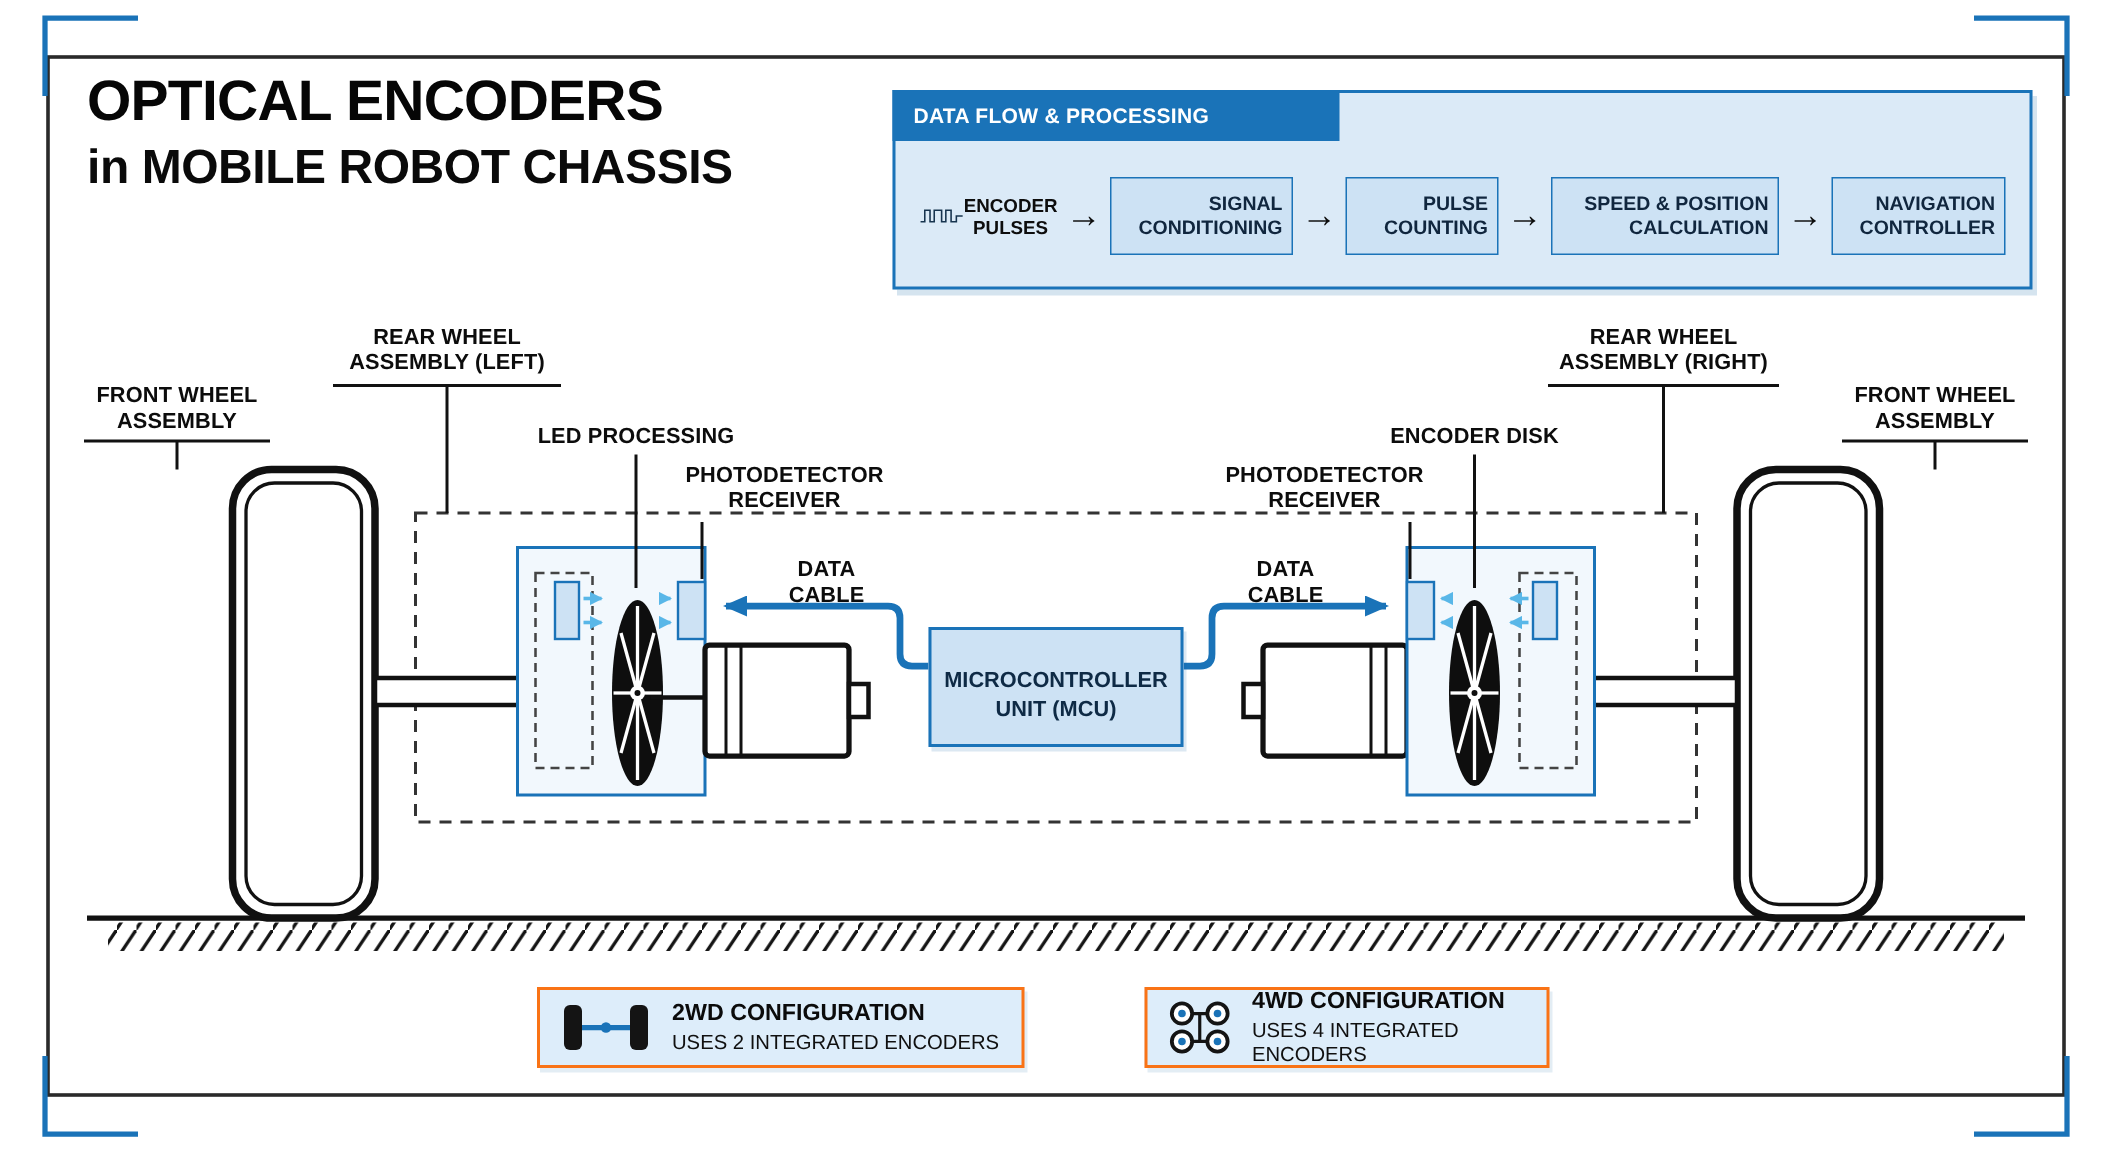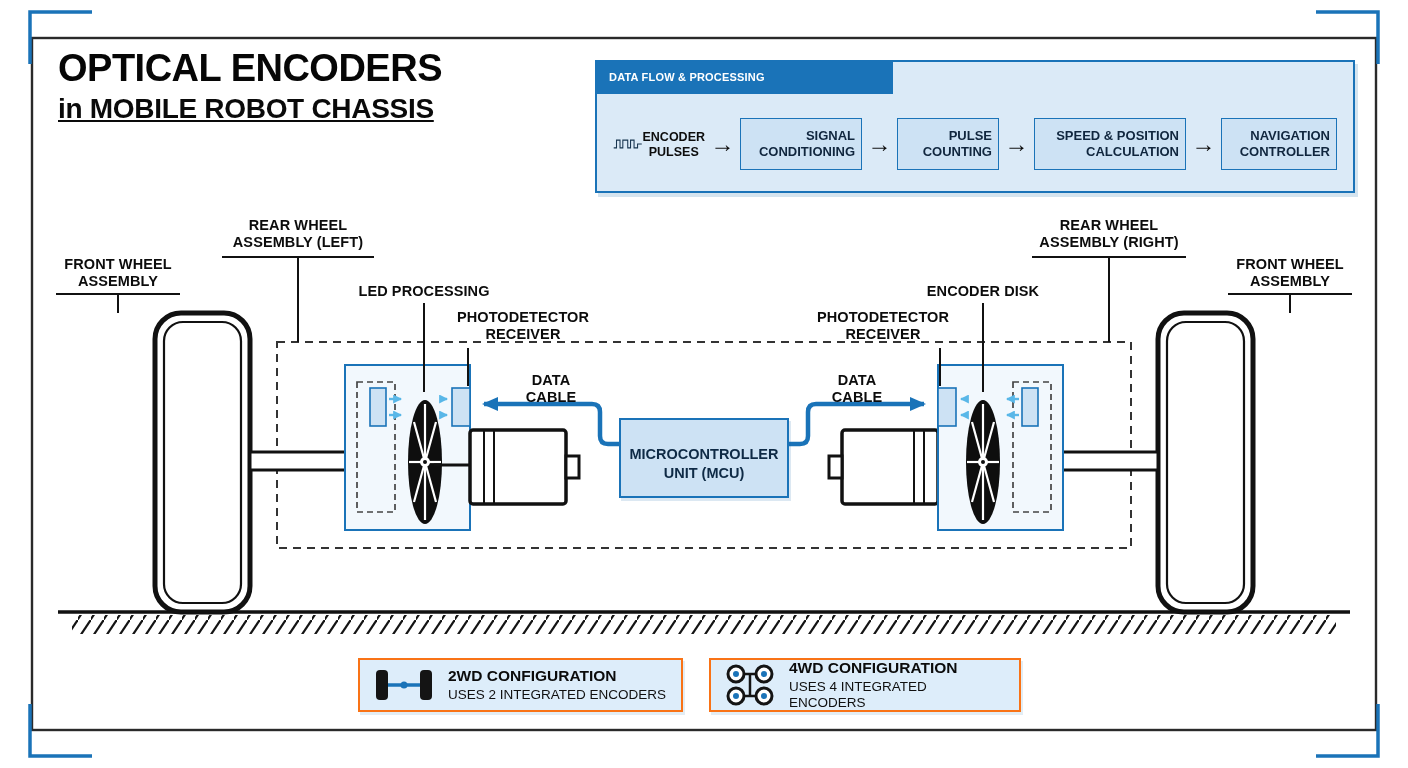--- a/index.html
+++ b/index.html
@@ -4,27 +4,27 @@
 <style>
   * { margin:0; padding:0; box-sizing:border-box; }
   html,body { width:1408px; height:768px; }
   body { background:#ffffff; font-family:"Liberation Sans", sans-serif; }
   .stage { position:relative; width:1408px; height:768px; background:#ffffff; overflow:hidden;border-radius:25px; }
   .art { position:absolute; left:0; top:0; width:1408px; height:768px; }
   .abs { position:absolute; }
 
   
   .title-1 { font-size:38px; font-weight:800; letter-spacing:-0.5px; color:#060606; line-height:1.1; }
-  .title-2 { font-size:28px; font-weight:600; letter-spacing:-0.3px; color:#0a0a0a; line-height:1.15; margin-top:3px;text-decoration:underline; }
+  .title-2 { font-size:32px; font-weight:600; letter-spacing:-0.3px; color:#0a0a0a; line-height:1.15; margin-top:3px; }
 
   
   .flow-panel { left:595px; top:60px; width:760px; height:133px; background:#dbeaf7;
                 border:2px solid #1a73b8; box-shadow:3px 4px 0 rgba(23,104,168,0.18); }
   .flow-header { position:absolute; left:-2px; top:-2px; width:298px; height:34px; background:#1a73b8;
-                 color:#ffffff; font-weight:700; font-size:11px; line-height:34px; padding-left:14px;
+                 color:#ffffff; font-weight:700; font-size:14px; line-height:34px; padding-left:14px;
                  letter-spacing:0.2px; }
   .flow-row { position:absolute; left:0; top:34px; width:100%; height:95px; display:flex;
               align-items:center; justify-content:space-between; padding:0 16px; }
   .flow-source { display:flex; align-items:center; width:92px; }
   .flow-source-label { font-weight:700; font-size:12.5px; color:#0d0d0d; text-align:center; width:74px;
                        line-height:1.15; margin-top:2px; }
   .flow-arrow { font-size:24px; font-weight:700; color:#0d0d0d; line-height:1; padding:0 2px; }
   .flow-box { background:#cde2f4; border:1.6px solid #1a73b8; color:#10263e; font-weight:700;
               font-size:13px; line-height:1.2; text-align:right; display:flex; align-items:center;
               justify-content:center; min-height:52px; padding:6px 6px; }
@@ -237,21 +237,21 @@
       <rect x="48" y="5" width="12" height="30" rx="4" fill="#141414"></rect>
       <line x1="16" y1="20" x2="48" y2="20" stroke="#1a73b8" stroke-width="3.5"></line>
       <circle cx="32" cy="20" r="3.5" fill="#1a73b8"></circle>
     </svg>
     <div>
       <div class="legend-title">2WD CONFIGURATION</div>
       <div class="legend-sub">USES 2 INTEGRATED ENCODERS</div>
     </div>
   </div>
 
-  <div class="abs legend-box" style="left:709px; top:658px; width:312px;">
+  <div class="abs legend-box" style="left:763px; top:658px; width:270px;">
     <svg width="54" height="44" viewBox="0 0 54 44">
       <line x1="13" y1="11" x2="41" y2="11" stroke="#141414" stroke-width="2.5"></line>
       <line x1="13" y1="33" x2="41" y2="33" stroke="#141414" stroke-width="2.5"></line>
       <line x1="27" y1="11" x2="27" y2="33" stroke="#141414" stroke-width="2.5"></line>
       <circle cx="13" cy="11" r="8" fill="#fff" stroke="#141414" stroke-width="3"></circle>
       <circle cx="41" cy="11" r="8" fill="#fff" stroke="#141414" stroke-width="3"></circle>
       <circle cx="13" cy="33" r="8" fill="#fff" stroke="#141414" stroke-width="3"></circle>
       <circle cx="41" cy="33" r="8" fill="#fff" stroke="#141414" stroke-width="3"></circle>
       <circle cx="13" cy="11" r="3" fill="#1a73b8"></circle>
       <circle cx="41" cy="11" r="3" fill="#1a73b8"></circle>

